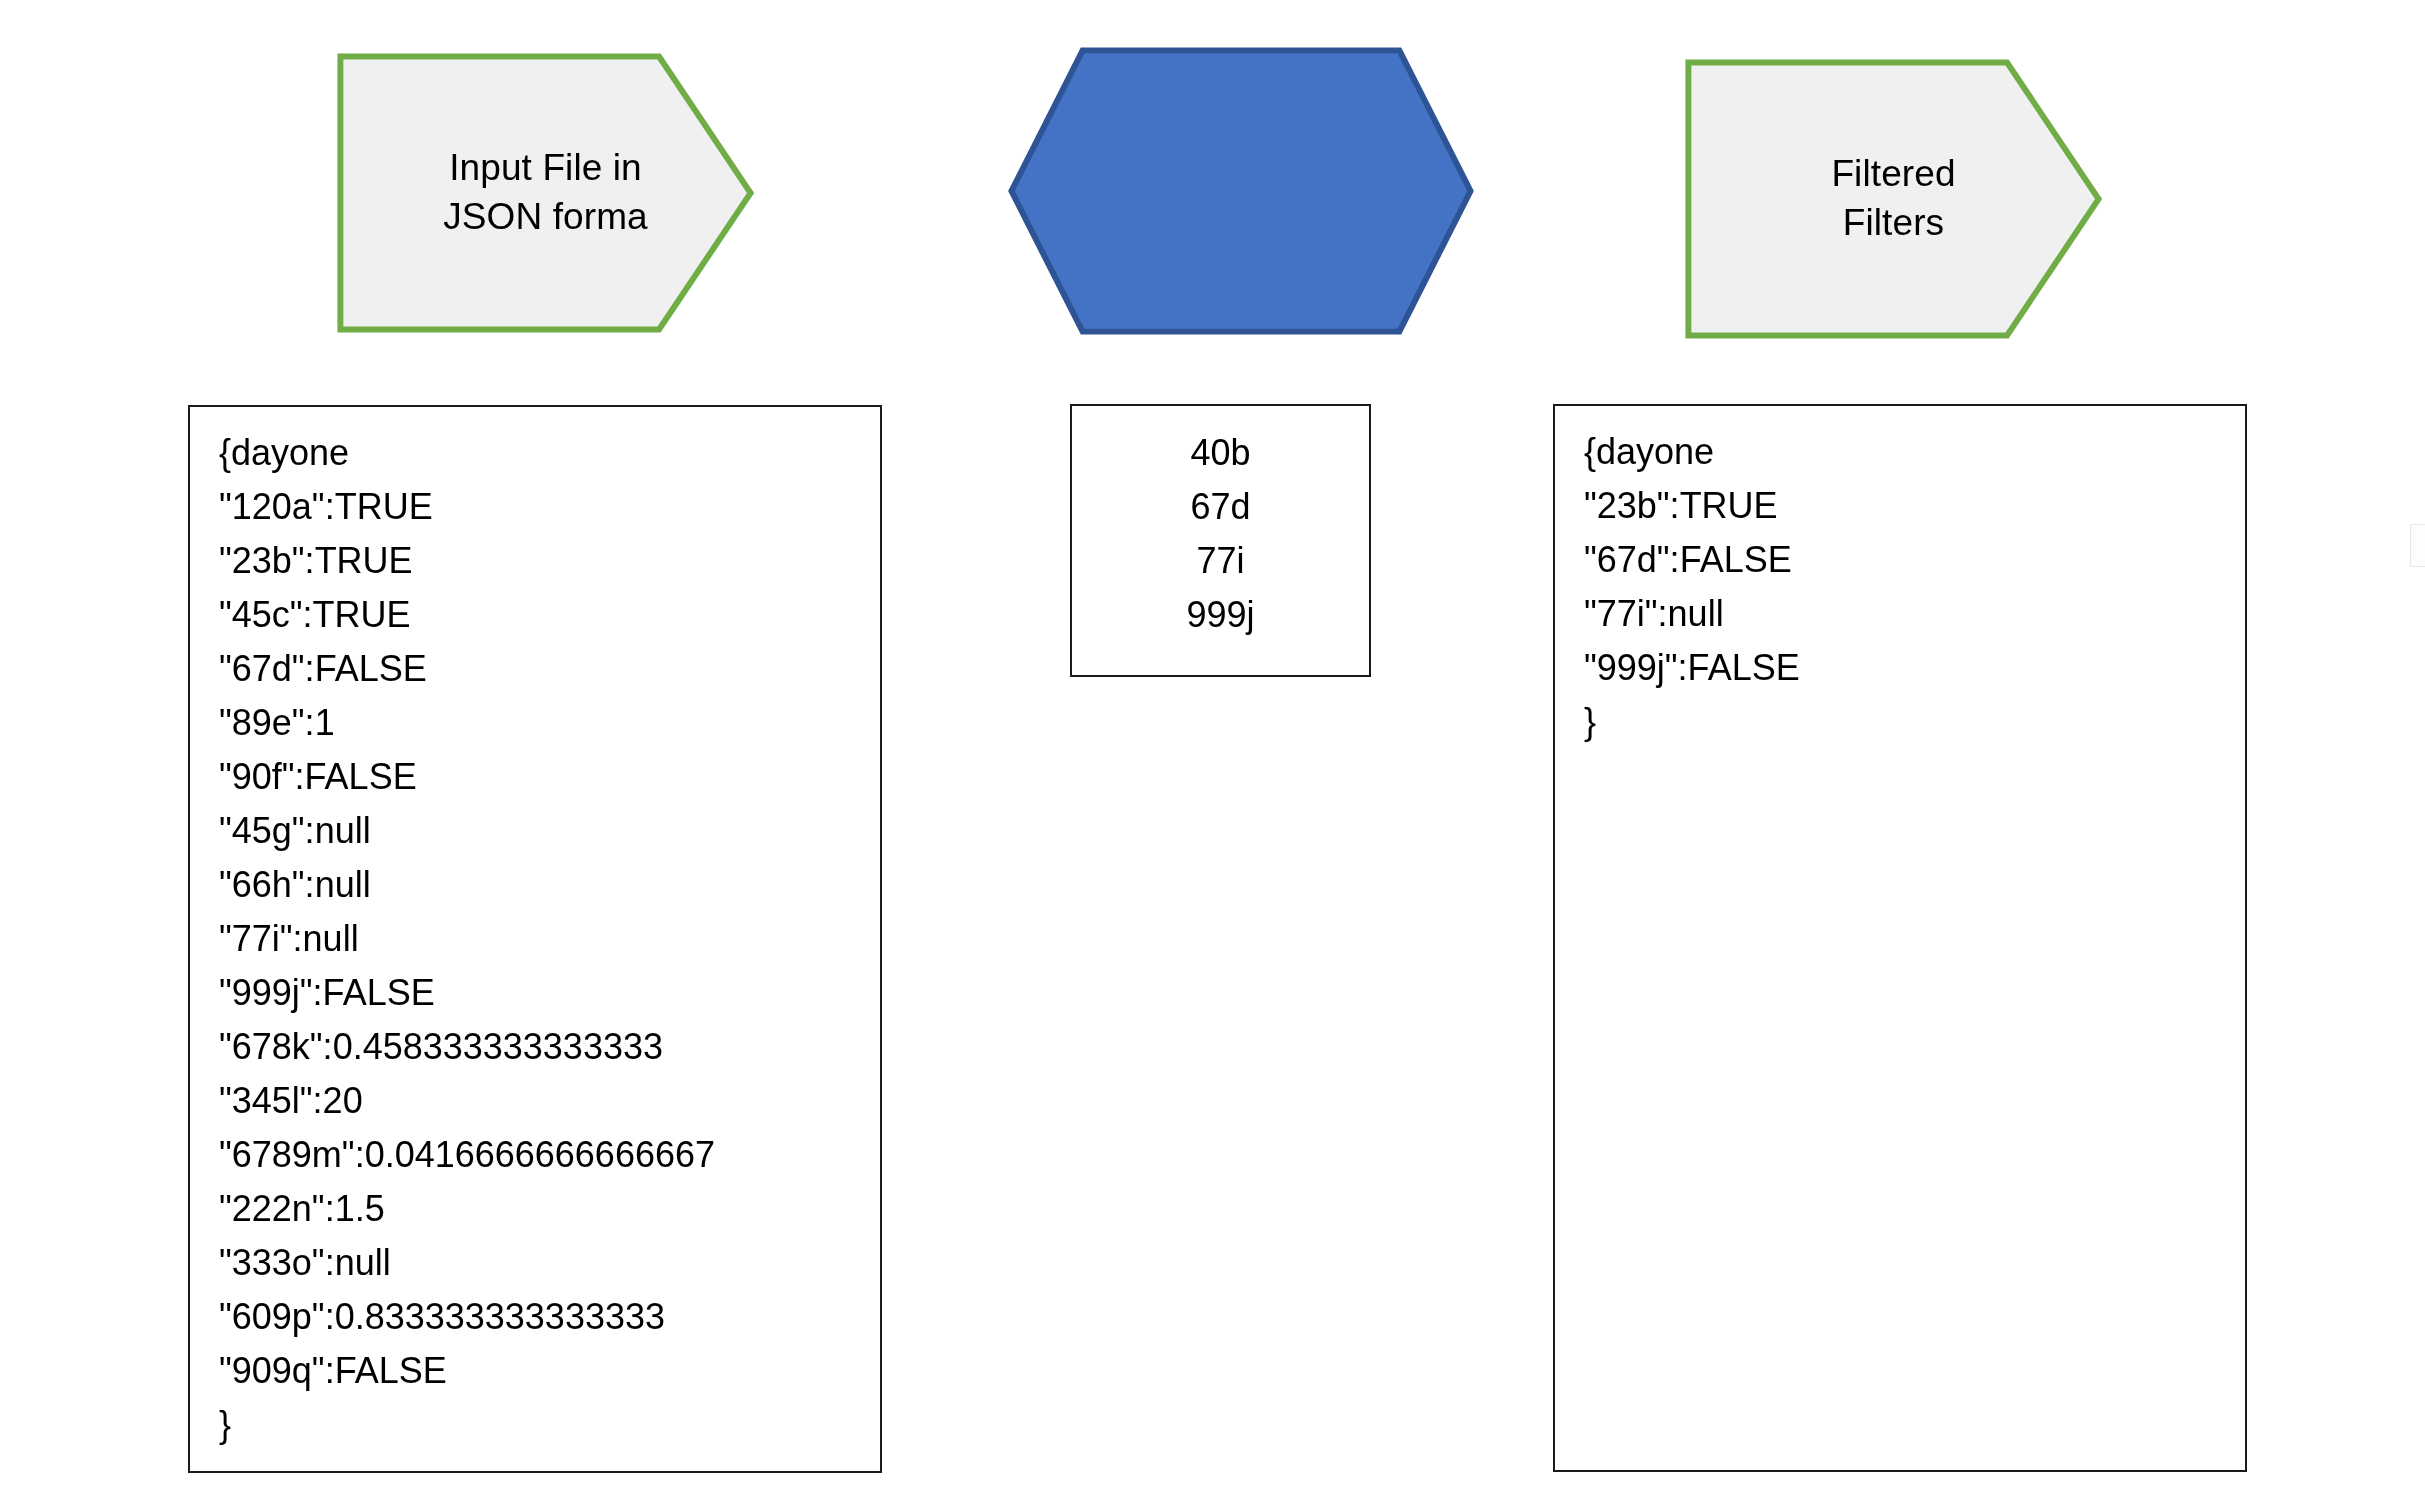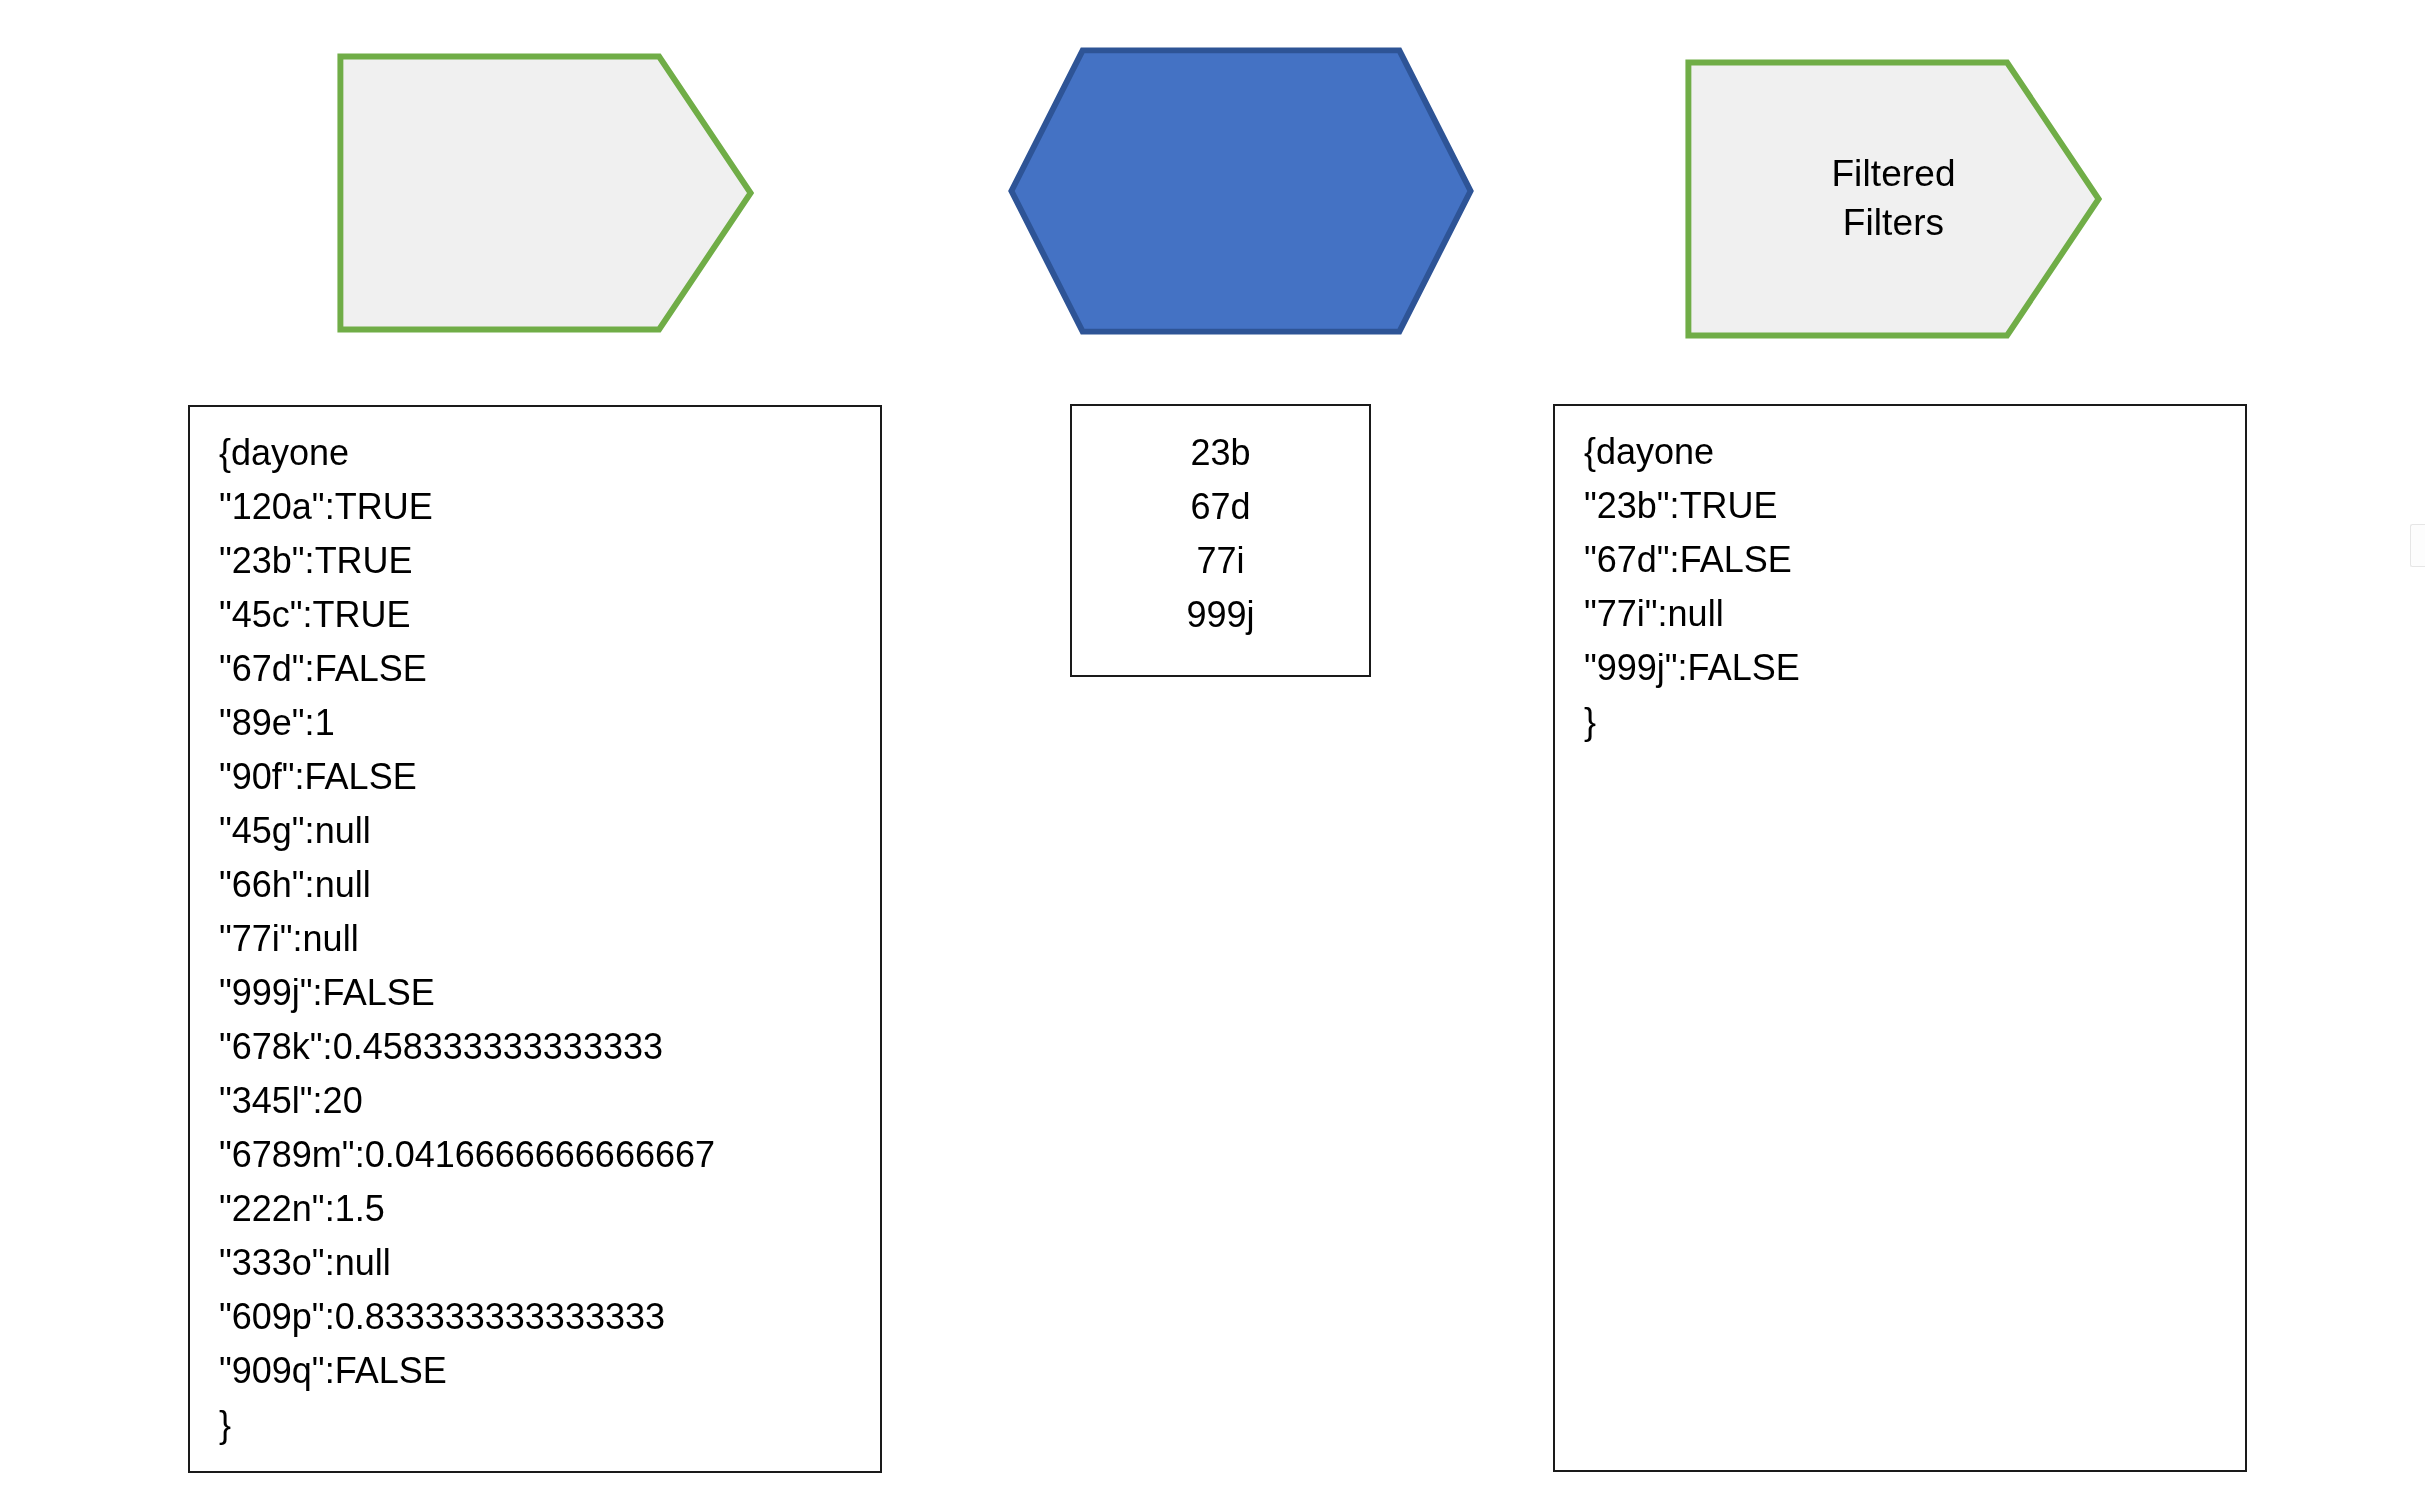--- a/index.html
+++ b/index.html
@@ -124,20 +124,22 @@
     background: #fdfdfd;
   }
 </style>
 </head>
 <body>
 
 <div class="chevron" id="shape-input-file">
   <svg class="chev-svg" width="417" height="280" viewBox="0 0 492 330">
     <polygon points="4,4 380,4 488,165 380,326 4,326" fill="#F0F0F0" stroke="#70AD47" stroke-width="7"></polygon>
   </svg>
+  <span class="chev-label">Input File in
+JSON forma</span>
 </div>
 
 <div class="chevron" id="shape-business-filters">
   <svg class="chev-svg" width="466" height="288" viewBox="0 0 550 340">
     <polygon points="88,4 462,4 546,170 462,336 88,336 4,170" fill="#4472C4" stroke="#2E5496" stroke-width="7"></polygon>
   </svg>
 </div>
 
 <div class="chevron" id="shape-filtered-output">
   <svg class="chev-svg" width="417" height="280" viewBox="0 0 492 330">
@@ -163,21 +165,21 @@
 "345l":20
 "6789m":0.0416666666666667
 "222n":1.5
 "333o":null
 "609p":0.833333333333333
 "909q":FALSE
 }</div>
 </div>
 
 <div class="textbox" id="box-business-filters">
-  <div class="tb-lines">23b
+  <div class="tb-lines">40b
 67d
 77i
 999j</div>
 </div>
 
 <div class="textbox" id="box-filtered-output">
   <div class="tb-lines">{dayone
 "23b":TRUE
 "67d":FALSE
 "77i":null

